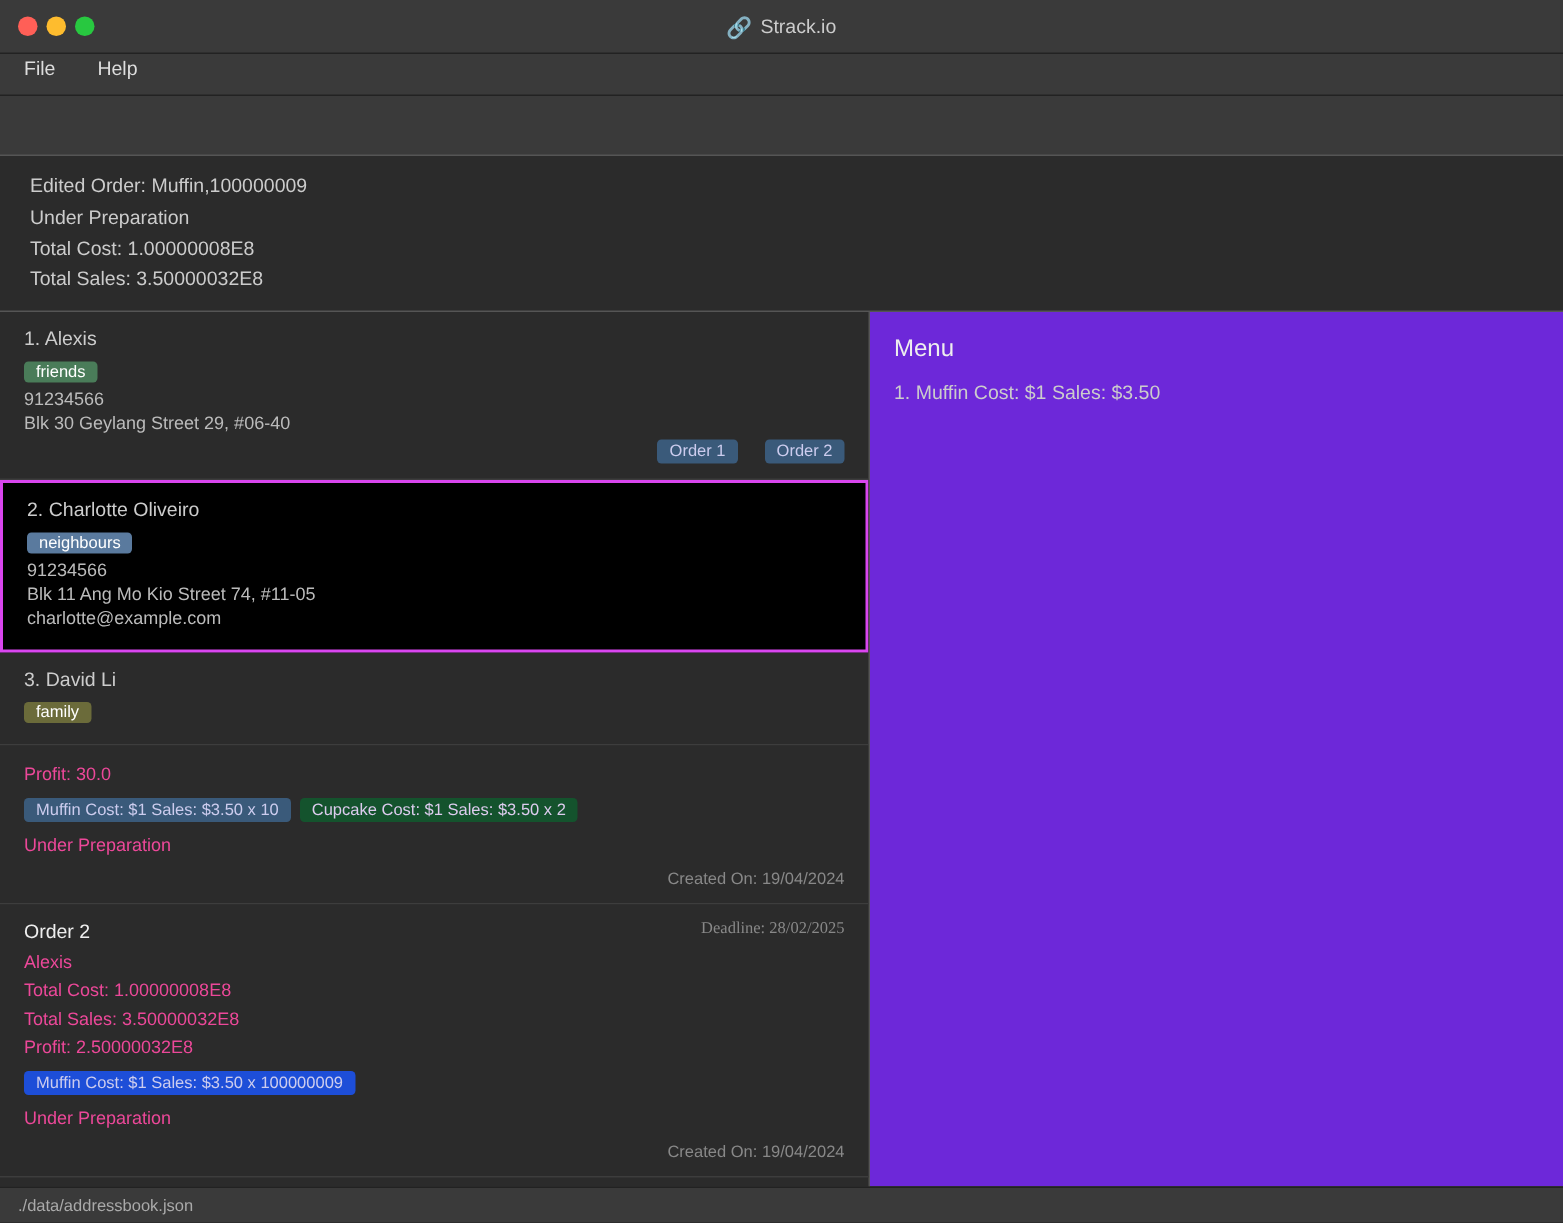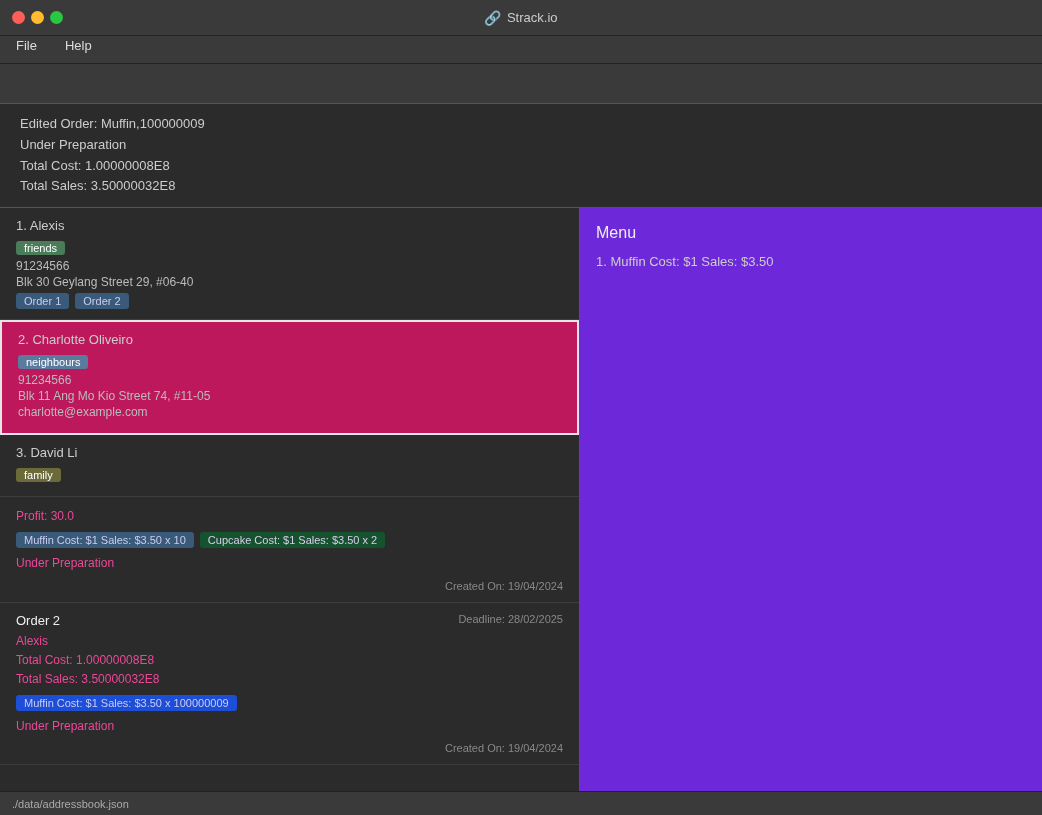--- a/index.html
+++ b/index.html
@@ -116,22 +116,22 @@
     .left-panel::-webkit-scrollbar-track { background: #2b2b2b; }
     .left-panel::-webkit-scrollbar-thumb { background: #555; border-radius: 4px; }
 
     
     .contact-card {
       padding: 10px 16px;
       border-bottom: 1px solid #3d3d3d;
       cursor: pointer;
     }
     .contact-card.selected {
-      border: 2px solid #e5e5e5;
-      background: #be185d;
+      border: 2px solid #d946ef;
+      background: #000000;
     }
 
     .contact-number {
       font-size: 13px;
       color: #ccc;
       margin-bottom: 4px;
     }
     .contact-tag {
       display: inline-block;
       padding: 1px 8px;
@@ -141,21 +141,21 @@
       margin-bottom: 4px;
     }
     .tag-friends { background: #4a7c59; color: #fff; }
     .tag-neighbours { background: #5a7a9e; color: #fff; }
     .tag-family { background: #6b6b3a; color: #fff; }
 
     .contact-phone { color: #bbb; font-size: 12px; margin-bottom: 2px; }
     .contact-address { color: #bbb; font-size: 12px; margin-bottom: 2px; }
     .contact-email { color: #bbb; font-size: 12px; margin-bottom: 4px; }
 
-    .order-tags { display: flex; gap: 6px; flex-wrap: wrap; margin-top: 4px; }
+    .order-tags { display: flex; gap: 18px; flex-wrap: wrap; margin-top: 4px; justify-content: flex-end; }
     .order-tag {
       display: inline-block;
       padding: 2px 8px;
       border-radius: 3px;
       font-size: 11px;
       background: #3a5a7a;
       color: #cce;
       cursor: pointer;
     }
 
@@ -182,21 +182,21 @@
       border-radius: 3px;
       font-size: 11px;
       background: #3a5a7a;
       color: #cce;
     }
     .item-tag.muffin { background: #3a5a7a; }
     .item-tag.cupcake { background: #14532d; color: #dce; }
     .item-tag.muffin-large { background: #1d4ed8; }
     .status-text { color: #bbb; font-size: 12px; margin: 4px 0; }
     .created-on { color: #888; font-size: 11px; text-align: right; margin-top: 6px; }
-    .deadline { color: #888; font-size: 11px; text-align: right; }
+    .deadline { color: #888; font-size: 11px; text-align: right; font-family: Liberation Serif, serif; }
 
     
     .right-panel {
       flex: 1;
       background: #6d28d9;
       overflow-y: auto;
       padding: 16px;
     }
     .right-panel::-webkit-scrollbar { width: 8px; }
     .right-panel::-webkit-scrollbar-track { background: #2b2b2b; }
@@ -306,20 +306,21 @@
     </div>
 
     <div class="order-section">
       <div class="order-row">
         <span class="order-section-title">Order 2</span>
         <span class="deadline">Deadline: 28/02/2025</span>
       </div>
       <p>Alexis</p>
       <p>Total Cost: 1.00000008E8</p>
       <p>Total Sales: 3.50000032E8</p>
+      <p>Profit: 2.50000032E8</p>
       <div class="item-tags">
         <span class="item-tag muffin-large">Muffin Cost: $1 Sales: $3.50 x 100000009</span>
       </div>
       <p class="status-text">Under Preparation</p>
       <div class="created-on">Created On: 19/04/2024</div>
     </div>
 
   </div>
 
   <div class="right-panel">

